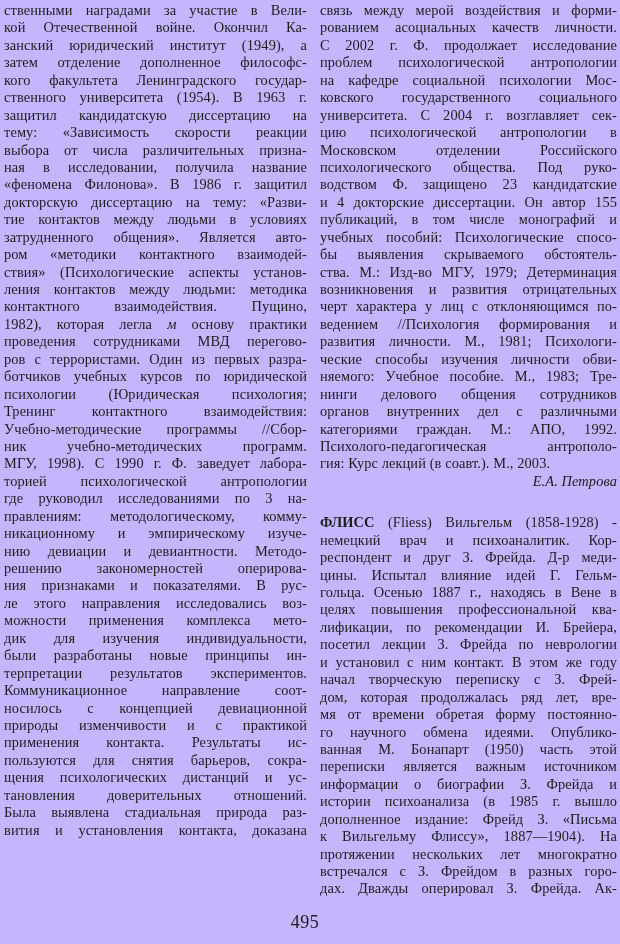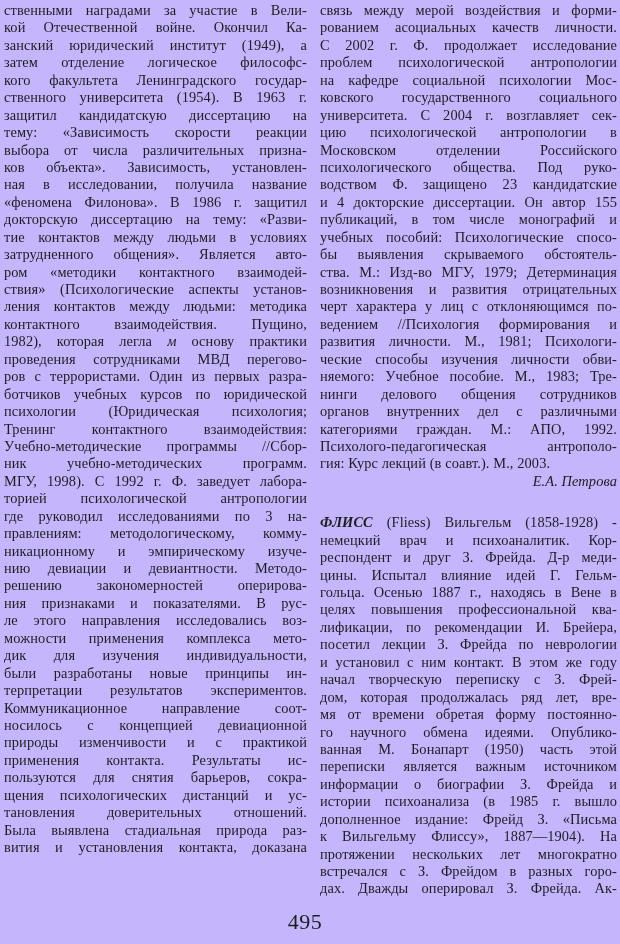--- a/index.html
+++ b/index.html
@@ -31,68 +31,67 @@
     height: 17.45px;
     text-align: justify;
     text-align-last: justify;
     letter-spacing: 0.1px;
     white-space: normal;
     overflow: hidden;
   }
   .line.nojust { text-align: right;  text-align-last: left; }
   .line.right  { text-align: right; text-align-last: right; }
   .italic { font-style: italic; }
-  .bold   { font-weight: bold; font-style: italic; }
+  .bold   { font-weight: bold; }
   .spacer { width: 100%; }
   .pagenum {
     position: absolute;
     top: 911px;
     left: 0;
     width: 610px;
     text-align: center;
-    font-size: 22px;
+    font-size: 18px;
     line-height: 22px;
     letter-spacing: 0.5px;
     color: #1e1e1e;
   }
 </style>
 </head>
 <body>
 
 <div class="page">
   <div class="columns">
     <div class="col-left">
         <div class="line">ственными наградами за участие в Вели-</div>
         <div class="line">кой Отечественной войне. Окончил Ка-</div>
         <div class="line">занский юридический институт (1949), а</div>
-        <div class="line">затем отделение логическое философс-</div>
+        <div class="line">затем отделение дополненное философс-</div>
         <div class="line">кого факультета Ленинградского государ-</div>
         <div class="line">ственного университета (1954). В 1963 г.</div>
         <div class="line">защитил кандидатскую диссертацию на</div>
         <div class="line">тему: «Зависимость скорости реакции</div>
         <div class="line">выбора от числа различительных призна-</div>
-        <div class="line">ков объекта». Зависимость, установлен-</div>
         <div class="line">ная в исследовании, получила название</div>
         <div class="line">«феномена Филонова». В 1986 г. защитил</div>
         <div class="line">докторскую диссертацию на тему: «Разви-</div>
         <div class="line">тие контактов между людьми в условиях</div>
         <div class="line">затрудненного общения». Является авто-</div>
         <div class="line">ром «методики контактного взаимодей-</div>
         <div class="line">ствия» (Психологические аспекты установ-</div>
         <div class="line">ления контактов между людьми: методика</div>
         <div class="line">контактного взаимодействия. Пущино,</div>
         <div class="line"><span>1982), которая легла </span><span class="italic">м</span><span> основу практики</span></div>
         <div class="line">проведения сотрудниками МВД перегово-</div>
         <div class="line">ров с террористами. Один из первых разра-</div>
         <div class="line">ботчиков учебных курсов по юридической</div>
         <div class="line">психологии (Юридическая психология;</div>
         <div class="line">Тренинг контактного взаимодействия:</div>
         <div class="line">Учебно-методические программы //Сбор-</div>
         <div class="line">ник учебно-методических программ.</div>
-        <div class="line">МГУ, 1998). С 1992 г. Ф. заведует лабора-</div>
+        <div class="line">МГУ, 1998). С 1990 г. Ф. заведует лабора-</div>
         <div class="line">торией психологической антропологии</div>
         <div class="line">где руководил исследованиями по 3 на-</div>
         <div class="line">правлениям: методологическому, комму-</div>
         <div class="line">никационному и эмпирическому изуче-</div>
         <div class="line">нию девиации и девиантности. Методо-</div>
         <div class="line">решению закономерностей оперирова-</div>
         <div class="line">ния признаками и показателями. В рус-</div>
         <div class="line">ле этого направления исследовались воз-</div>
         <div class="line">можности применения комплекса мето-</div>
         <div class="line">дик для изучения индивидуальности,</div>

